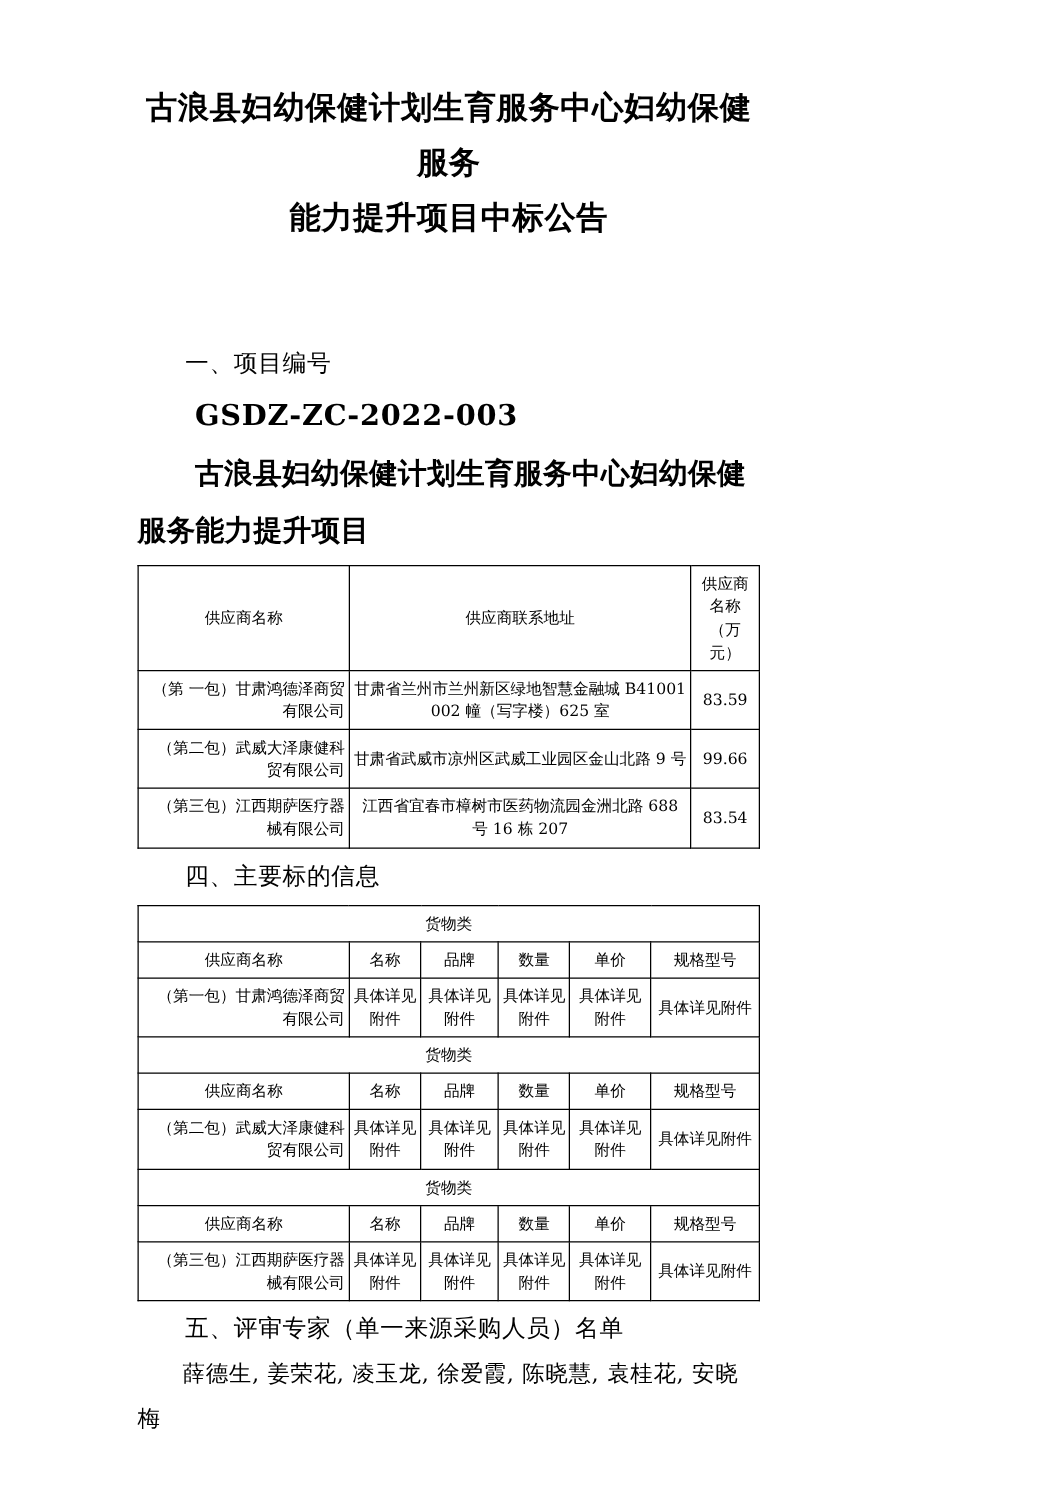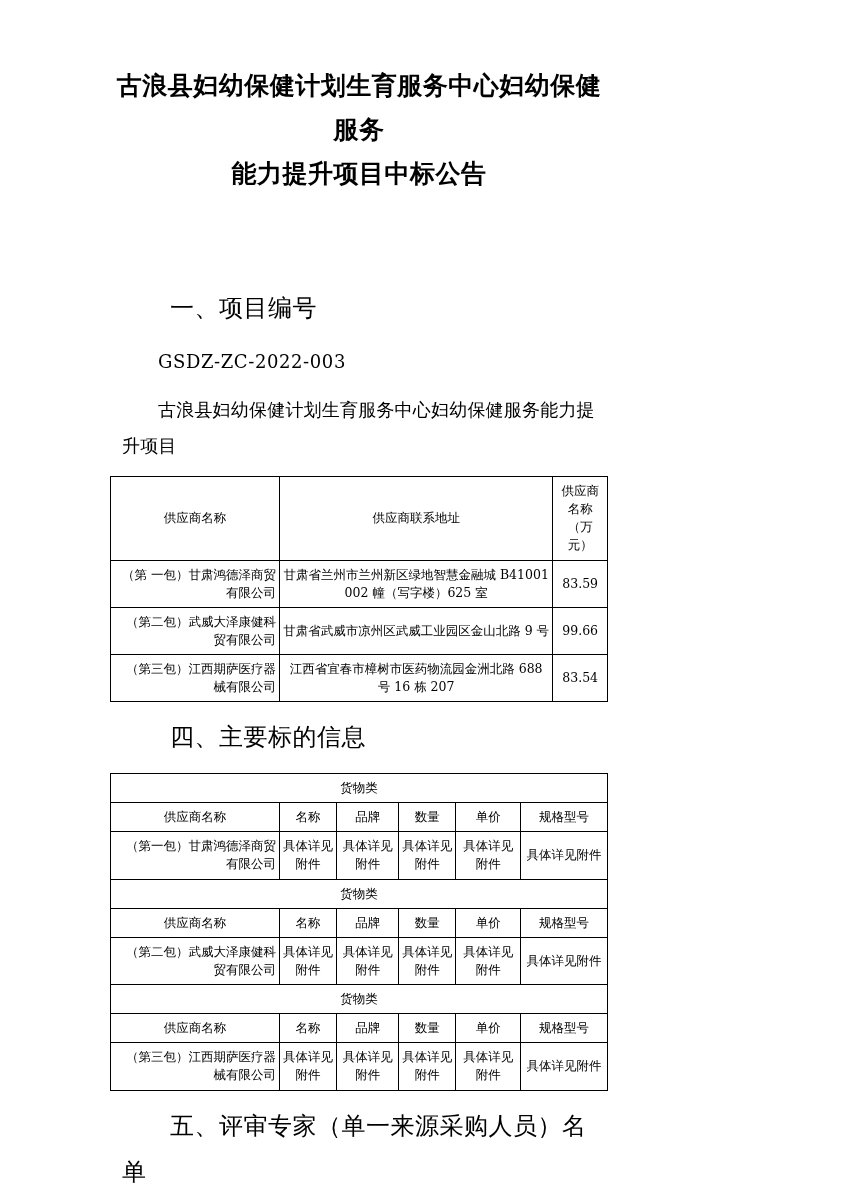--- a/index.html
+++ b/index.html
@@ -26,32 +26,33 @@
     font-weight: bold;
     line-height: 1.75;
     letter-spacing: 0.5px;
     margin: 12px 0 0 0;
     font-family: "DejaVu Sans", "Liberation Sans", sans-serif;
   }
   .title-line { display: block; }
   .spacer-after-title { height: 78px; }
 
   .section-head {
-    font-size: 24px;
+    font-size: 19px;
     line-height: 1.95;
     text-indent: 2em;
-    margin: 12px;
+    margin: 0;
     letter-spacing: 0.5px;
   }
   .para {
-    font-size: 18px;
+    font-size: 23px;
     line-height: 2.0;
     text-indent: 2em;
-    margin: 12px;
+    margin: 0;
     letter-spacing: 0.2px;
+    font-weight: bold;
   }
   .para.code {
     font-family: "DejaVu Serif", "Liberation Serif", serif;
     letter-spacing: 0.6px;
   }
   .names {
     font-size: 18px;
     line-height: 2.0;
     text-indent: 2em;
     margin: 0;
@@ -211,14 +212,15 @@
         <td>具体详见附件</td>
         <td>具体详见附件</td>
         <td>具体详见附件</td>
         <td>具体详见附件</td>
         <td>具体详见附件</td>
       </tr>
     </tbody>
   </table>
 
   <p class="section-head">五、评审专家（单一来源采购人员）名单</p>
+  <p class="names">薛德生, 姜荣花, 凌玉龙, 徐爱霞, 陈晓慧, 袁桂花, 安晓梅</p>
 
 </div>
 
 </body></html>

